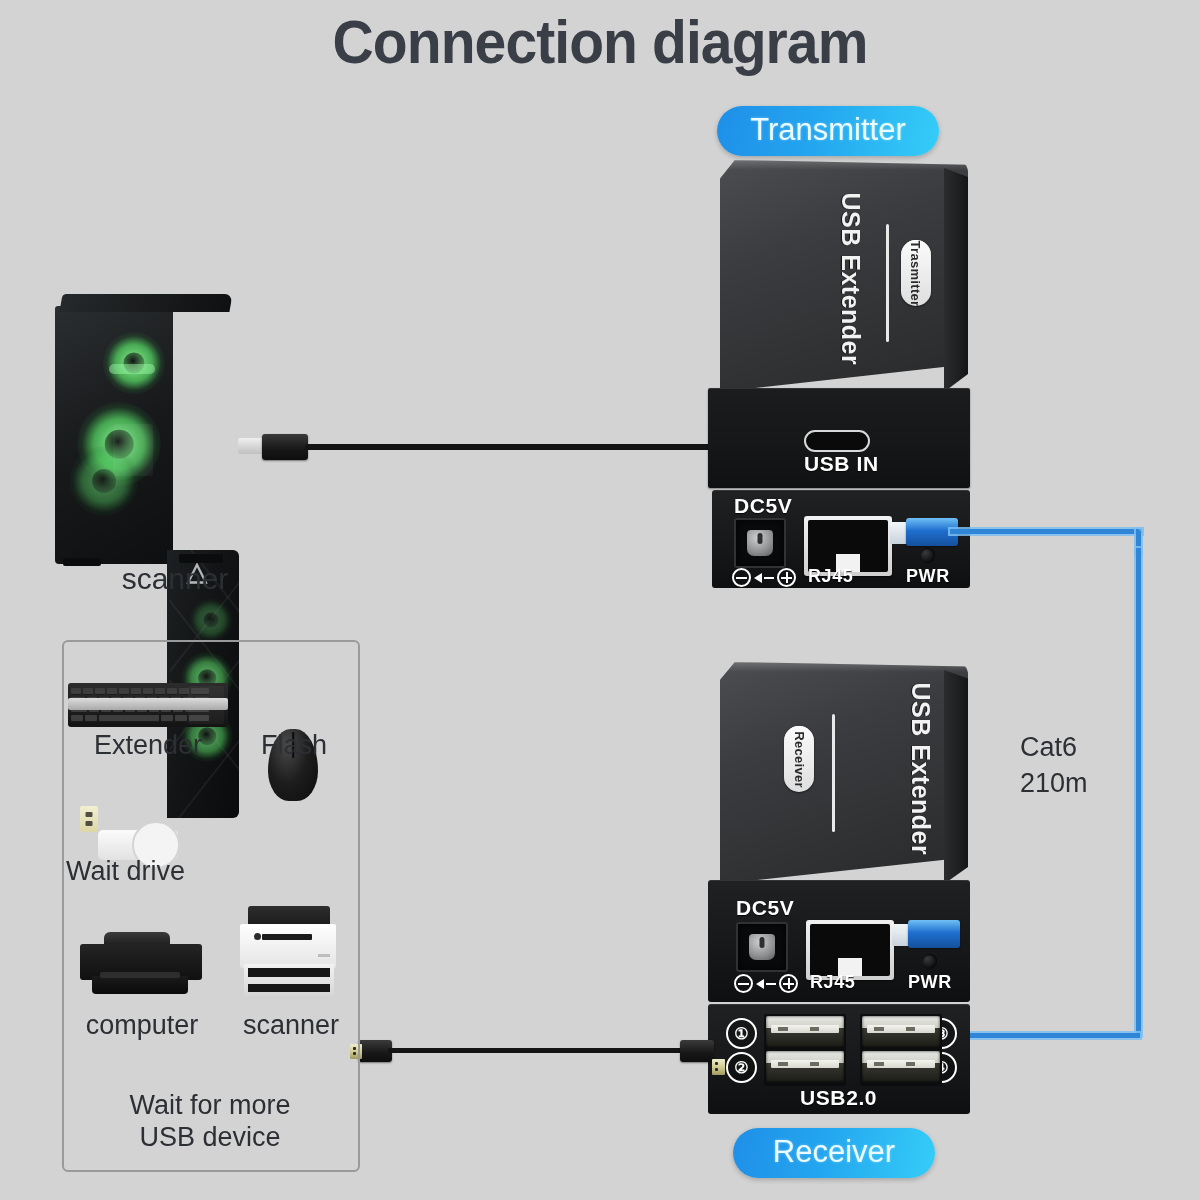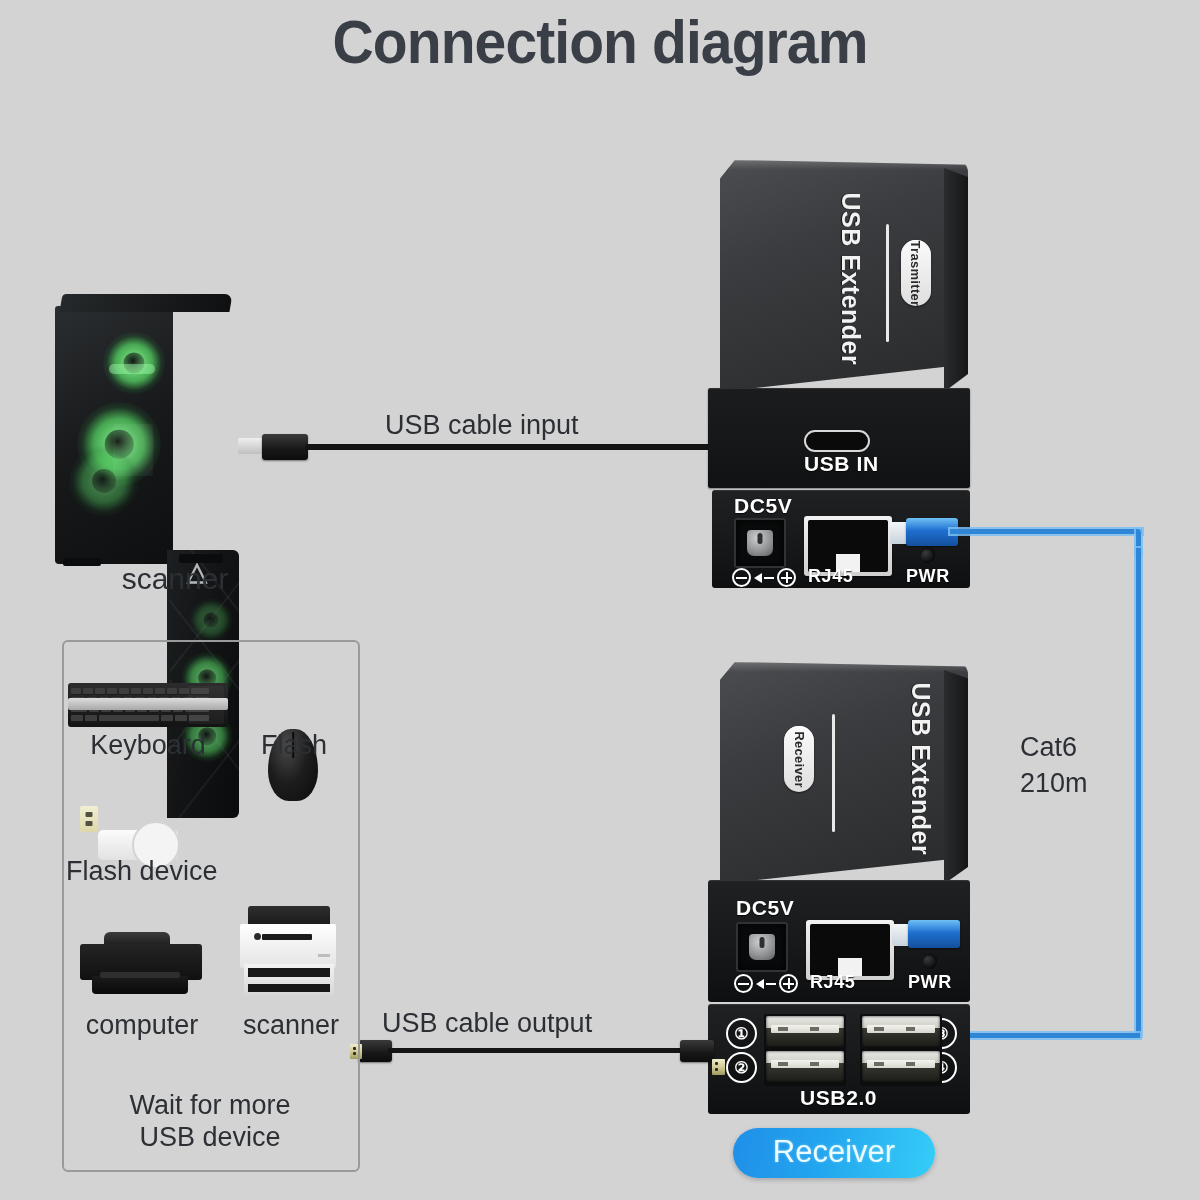--- a/index.html
+++ b/index.html
@@ -307,20 +307,21 @@
   .sc-base{ background: linear-gradient(180deg,#f2f2f2,#d6d6d6); border-radius:0 0 3px 3px;}
   .sc-line{ position:absolute; background:#171717; }
 </style>
 </head>
 <body>
 
 <div id="stage">
 
   <div class="abs" id="title">Connection diagram</div>
 
+  <div class="abs pill" style="left:717px; top:106px; width:222px;">Transmitter</div>
 
   <div class="abs" style="left:55px; top:288px; width:240px; height:276px;">
 
     <div class="abs pc-glass" style="left:0px; top:18px; width:118px; height:258px;">
       <div class="fan" style="left:22px; top:96px; width:84px; height:84px;">
           <div class="hub"></div>
         </div>
       <div class="fan" style="left:48px; top:26px; width:62px; height:62px;">
           <div class="hub"></div>
         </div>
@@ -353,21 +354,20 @@
     <div class="abs" style="left:6px; top:6px; width:170px; height:18px; background:linear-gradient(100deg,#26292b,#0e1011); border-radius:4px 8px 0 0; transform:skewX(-10deg);"></div>
 
     <div class="abs pc-foot" style="left:8px; top:270px; width:38px; height:8px;"></div>
     <div class="abs pc-foot" style="left:124px; top:266px; width:44px; height:9px;"></div>
   </div>
 
   <div class="abs" style="left:238px; top:438px; width:28px; height:16px; background:linear-gradient(180deg,#efefef,#c0c0c0); border-radius:2px;"></div>
 
   <div class="abs cap cap-lg" style="left:35px; top:562px; width:280px;">scanner</div>
 
-  <div class="abs cap" style="left:385px; top:410px; width:300px; text-align:left;">USB cable input</div>
 
   <div class="abs usbplug" style="left:262px; top:434px; width:46px; height:26px;"></div>
 
   <div class="abs blkcable" style="left:305px; top:444px; width:450px; height:6px;"></div>
 
   <div class="abs usbplug" style="left:747px; top:432px; width:42px; height:30px;"></div>
   <div class="abs metaltip" style="left:787px; top:438px; width:14px; height:18px;"></div>
 
   <div class="abs" style="left:708px; top:160px; width:272px; height:430px;">
 
@@ -496,21 +496,20 @@
     </div>
 
     <div class="abs silk" style="left:92px; top:424px;">USB2.0</div>
   </div>
 
   <div class="abs rjboot" style="left:892px; top:924px; width:24px; height:22px;"></div>
   <div class="abs rjplug" style="left:908px; top:920px; width:52px; height:28px;"></div>
 
   <div class="abs pill" style="left:733px; top:1128px; width:202px;">Receiver</div>
 
-  <div class="abs cap" style="left:382px; top:1008px; width:320px; text-align:left;">USB cable output</div>
   <div class="abs usbplug" style="left:358px; top:1040px; width:34px; height:22px;"></div>
   <div class="abs usbtip" style="left:350px; top:1044px; width:12px; height:15px;">
     <div class="d" style="left:3px; top:3px;"></div>
       <div class="d" style="left:3px; top:8px;"></div>
   </div>
   <div class="abs blkcable" style="left:388px; top:1048px; width:300px; height:5px;"></div>
   <div class="abs usbplug" style="left:680px; top:1040px; width:34px; height:22px;"></div>
   <div class="abs usbtip" style="left:712px; top:1044px; width:13px; height:16px;">
     <div class="d" style="left:3px; top:3px;"></div>
       <div class="d" style="left:3px; top:9px;"></div>
@@ -561,37 +560,37 @@
       <div class="key" style="left:0px;  width:12px;"></div>
         <div class="key" style="left:14px; width:12px;"></div>
       <div class="key" style="left:28px; width:60px;"></div>
         <div class="key" style="left:90px; width:12px;"></div>
       <div class="key" style="left:104px;width:12px;"></div>
         <div class="key" style="left:118px;width:20px;"></div>
     </div>
     <div class="abs" style="left:120px; top:3px; width:36px; height:38px; background:rgba(255,255,255,.04); border-radius:2px;"></div>
   </div>
   <div class="abs kb-rest" style="left:68px; top:698px; width:160px; height:12px;"></div>
-  <div class="abs cap" style="left:64px; top:730px; width:168px;">Keyboard</div>
+  <div class="abs cap" style="left:64px; top:730px; width:168px;">Extender</div>
 
   <div class="abs mouse" style="left:268px; top:654px; width:50px; height:72px;">
     <div class="split"></div>
   </div>
   <div class="abs cap" style="left:238px; top:730px; width:112px;">Flash</div>
 
   <div class="abs" style="left:80px; top:796px; width:132px; height:44px;">
     <div class="abs fd-conn" style="left:0px; top:10px; width:18px; height:26px;">
       <div class="p" style="top:6px;"></div>
         <div class="p" style="top:15px;"></div>
     </div>
     <div class="abs fd-body" style="left:18px; top:8px; width:80px; height:30px;">
       <div class="fd-ring"></div>
     </div>
   </div>
-  <div class="abs cap" style="left:66px; top:856px; width:180px; text-align:left;">Flash device</div>
+  <div class="abs cap" style="left:66px; top:856px; width:180px; text-align:left;">Wait drive</div>
 
   <div class="abs" style="left:78px; top:932px; width:126px; height:66px;">
     <div class="abs pr-top" style="left:26px; top:0px; width:66px; height:14px;"></div>
     <div class="abs pr-mid" style="left:2px; top:12px; width:122px; height:36px;"></div>
     <div class="abs pr-tray" style="left:14px; top:44px; width:96px; height:18px;"></div>
     <div class="abs pr-lip" style="left:22px; top:40px; width:80px; height:6px;"></div>
   </div>
   <div class="abs cap" style="left:74px; top:1010px; width:136px;">computer</div>
 
   <div class="abs" style="left:238px; top:906px; width:100px; height:96px;">

